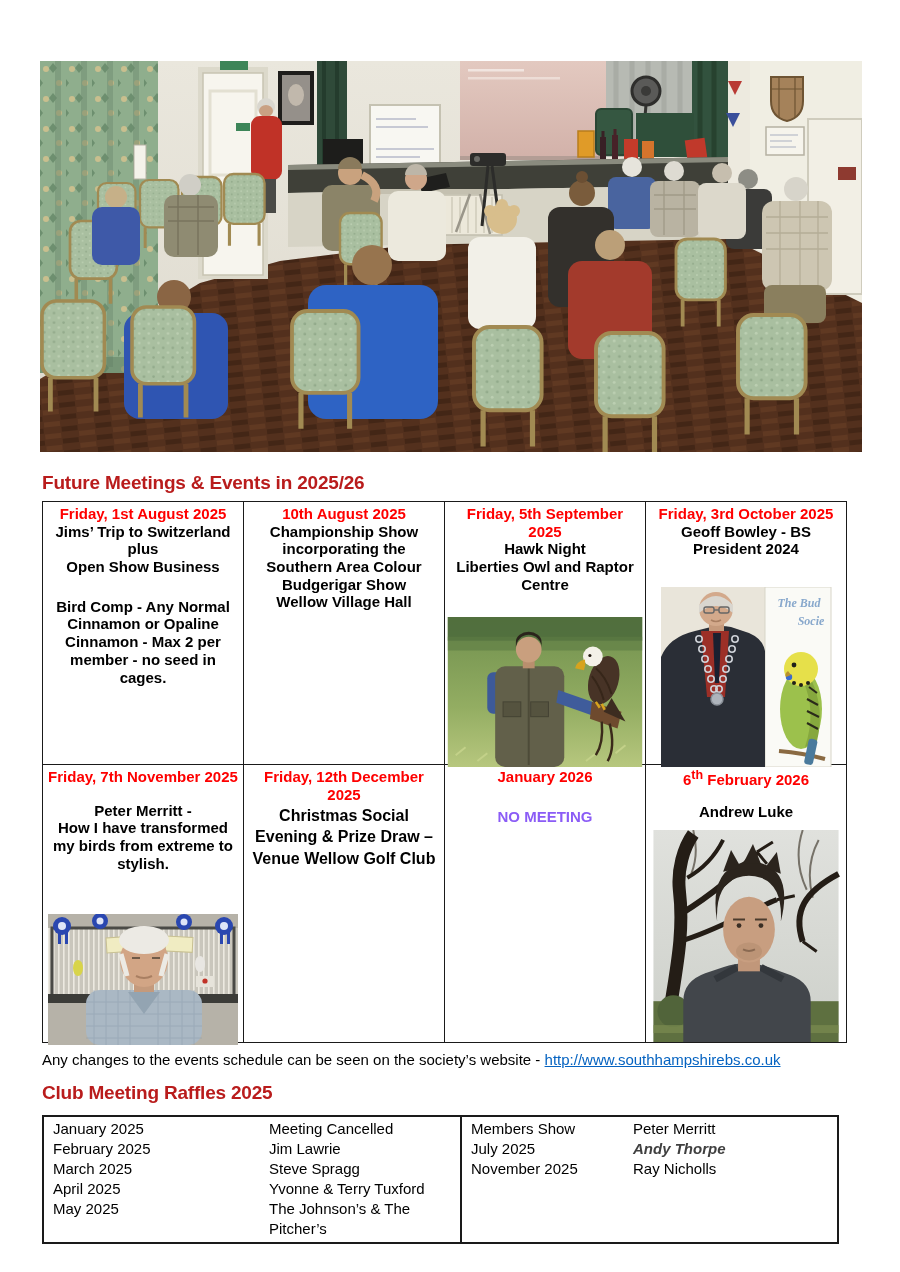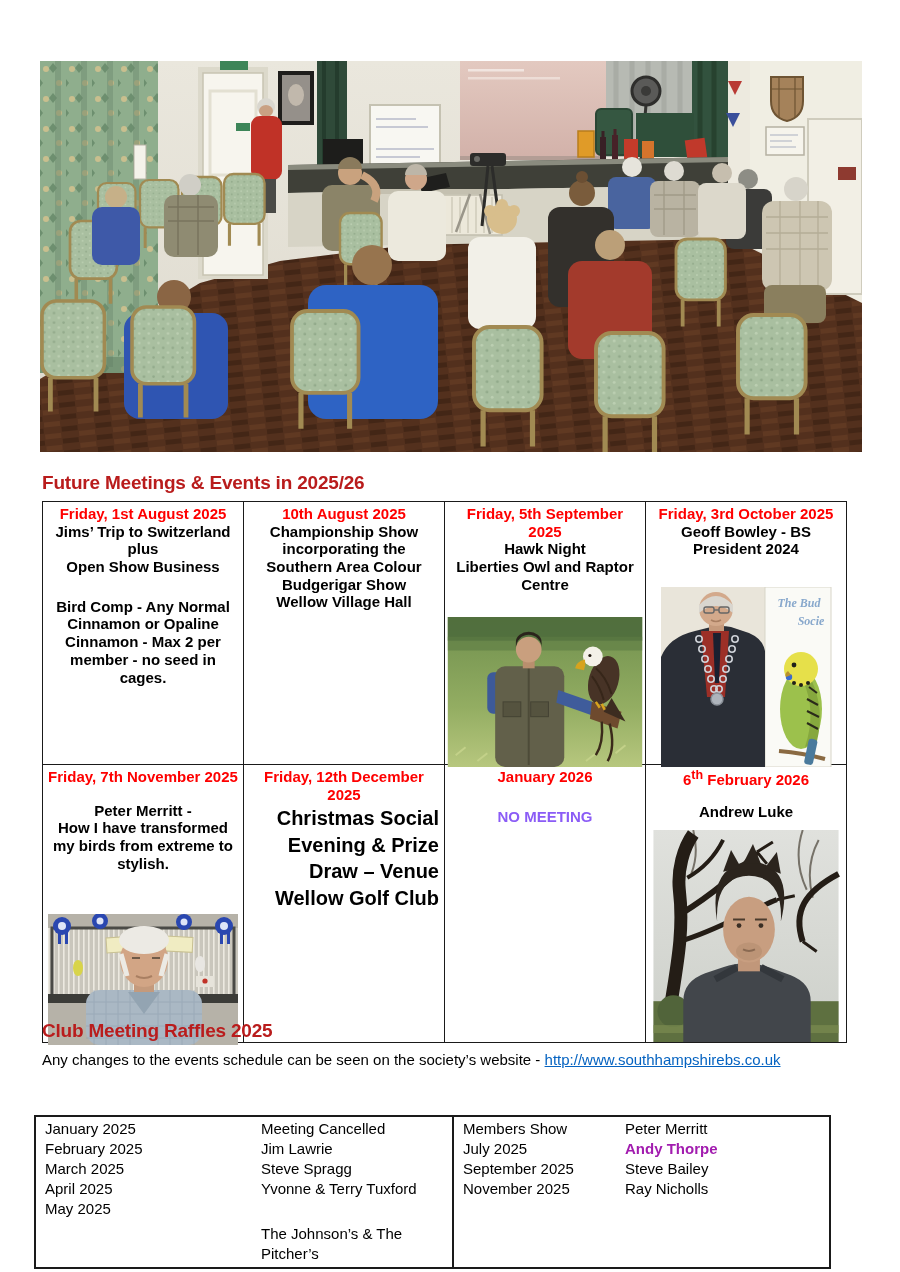--- a/index.html
+++ b/index.html
@@ -7,53 +7,53 @@
         font-family:"Liberation Sans",sans-serif;color:#000;}
   .abs{position:absolute;}
 
   
   .hero{left:40px;top:61px;width:822px;height:391px;}
   .hero svg{display:block;width:100%;height:100%;}
 
   
   .sec-head{font-size:19px;font-weight:700;color:#b91c1c;letter-spacing:-.2px;}
   .h-events{left:42px;top:472px;}
-  .h-raffles{left:42px;top:1020px;}
+  .h-raffles{left:42px;top:1082px;}
 
   
   .events-table{left:42px;top:501px;width:805px;border-collapse:collapse;table-layout:fixed;}
   .events-table td{border:1.5px solid #1a1a1a;padding:0;vertical-align:top;width:25%;}
   .events-table tr.r1 td{height:262px;}
   .events-table tr.r2 td{height:277px;}
   .cell{height:100%;display:flex;flex-direction:column;align-items:center;text-align:center;
         font-weight:700;font-size:15px;line-height:1.18;padding-top:3px;}
   .cell .tx{padding:0 5px;}
   .date{color:#fe0000;padding:0 5px;} .gap14{height:14px;flex:none;}
   .gap16{height:16px;flex:none;} .gap22{height:22px;flex:none;}
-  .big{font-size:20px;line-height:1.32;margin-top:2px;text-align:right;}
+  .big{font-size:16px;line-height:1.32;margin-top:2px;}
   .red{color:#8b5cf6;}
   .cell-photo{margin-top:auto;flex:none;display:block;}
   .cell-photo svg{display:block;}
 
   
   .note{left:42px;top:1051px;width:820px;font-size:15px;font-weight:400;}
   .note a{color:#0563c1;}
 
   
-  .raffle-table{left:34px;top:1115px;width:797px;display:flex;border:2px solid #1a1a1a;
+  .raffle-table{left:42px;top:1115px;width:797px;display:flex;border:2px solid #1a1a1a;
         font-size:15px;font-weight:400;box-sizing:border-box;}
   .rhalf{padding:2px 0 3px 0;}
   .rhalf.left{width:416px;border-right:2px solid #1a1a1a;flex:none;}
   .rhalf.right{flex:1;}
   .rrow{display:flex;line-height:20px;}
   .rmonth{flex:none;padding-left:9px;}
   .left .rmonth{width:216px;}
   .right .rmonth{width:162px;}
   .rwinner{flex:1;padding-right:20px;}
-  .rwinner.hl{color:#a21caf;font-weight:700;}
+  .rwinner.hl{color:#404040;font-weight:700;font-style:italic;}
 </style>
 </head>
 <body>
 
 <div class="page">
 
   <div class="abs hero">
     <svg viewBox="0 0 822 391" preserveAspectRatio="none">
       <defs>
         <linearGradient id="wallG" x1="0" y1="0" x2="0" y2="1">
@@ -480,36 +480,32 @@
       <div class="rrow">
         <div class="rmonth">March 2025</div>
         <div class="rwinner">Steve Spragg</div>
       </div>
       <div class="rrow">
         <div class="rmonth">April 2025</div>
         <div class="rwinner">Yvonne &amp; Terry Tuxford</div>
       </div>
       <div class="rrow">
         <div class="rmonth">May 2025</div>
-        <div class="rwinner" style="width:170px;flex:none;margin-top:25px;">The Johnson’s &amp; The Pitcher’s</div>
+        <div class="rwinner" style="width:170px;flex:none;">The Johnson’s &amp; The Pitcher’s</div>
       </div>
     </div>
     <div class="rhalf right">
       <div class="rrow">
         <div class="rmonth">Members Show</div>
         <div class="rwinner">Peter Merritt</div>
       </div>
       <div class="rrow">
         <div class="rmonth">July 2025</div>
         <div class="rwinner hl">Andy Thorpe</div>
       </div>
       <div class="rrow">
-        <div class="rmonth">September 2025</div>
-        <div class="rwinner">Steve Bailey</div>
-      </div>
-      <div class="rrow">
         <div class="rmonth">November 2025</div>
         <div class="rwinner">Ray Nicholls</div>
       </div>
     </div>
   </div>
 
 </div>
 
 </body></html>

